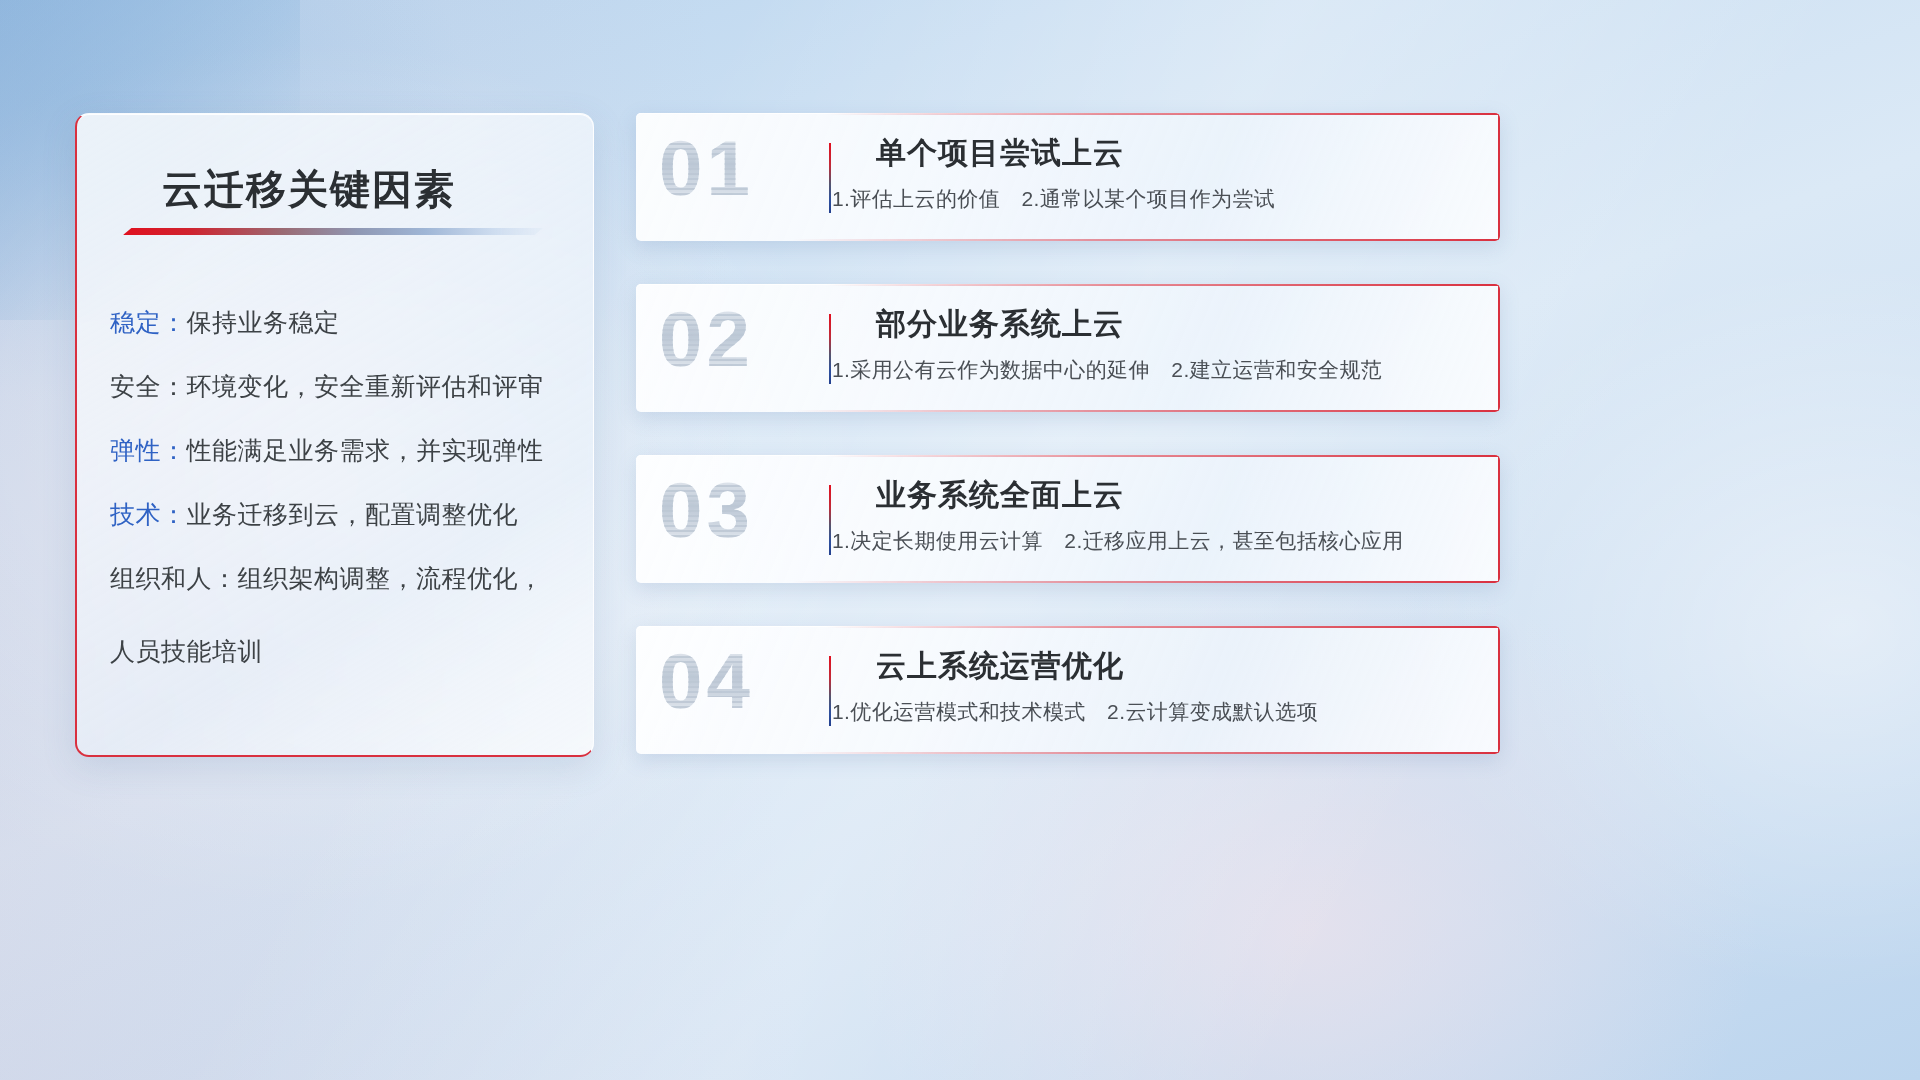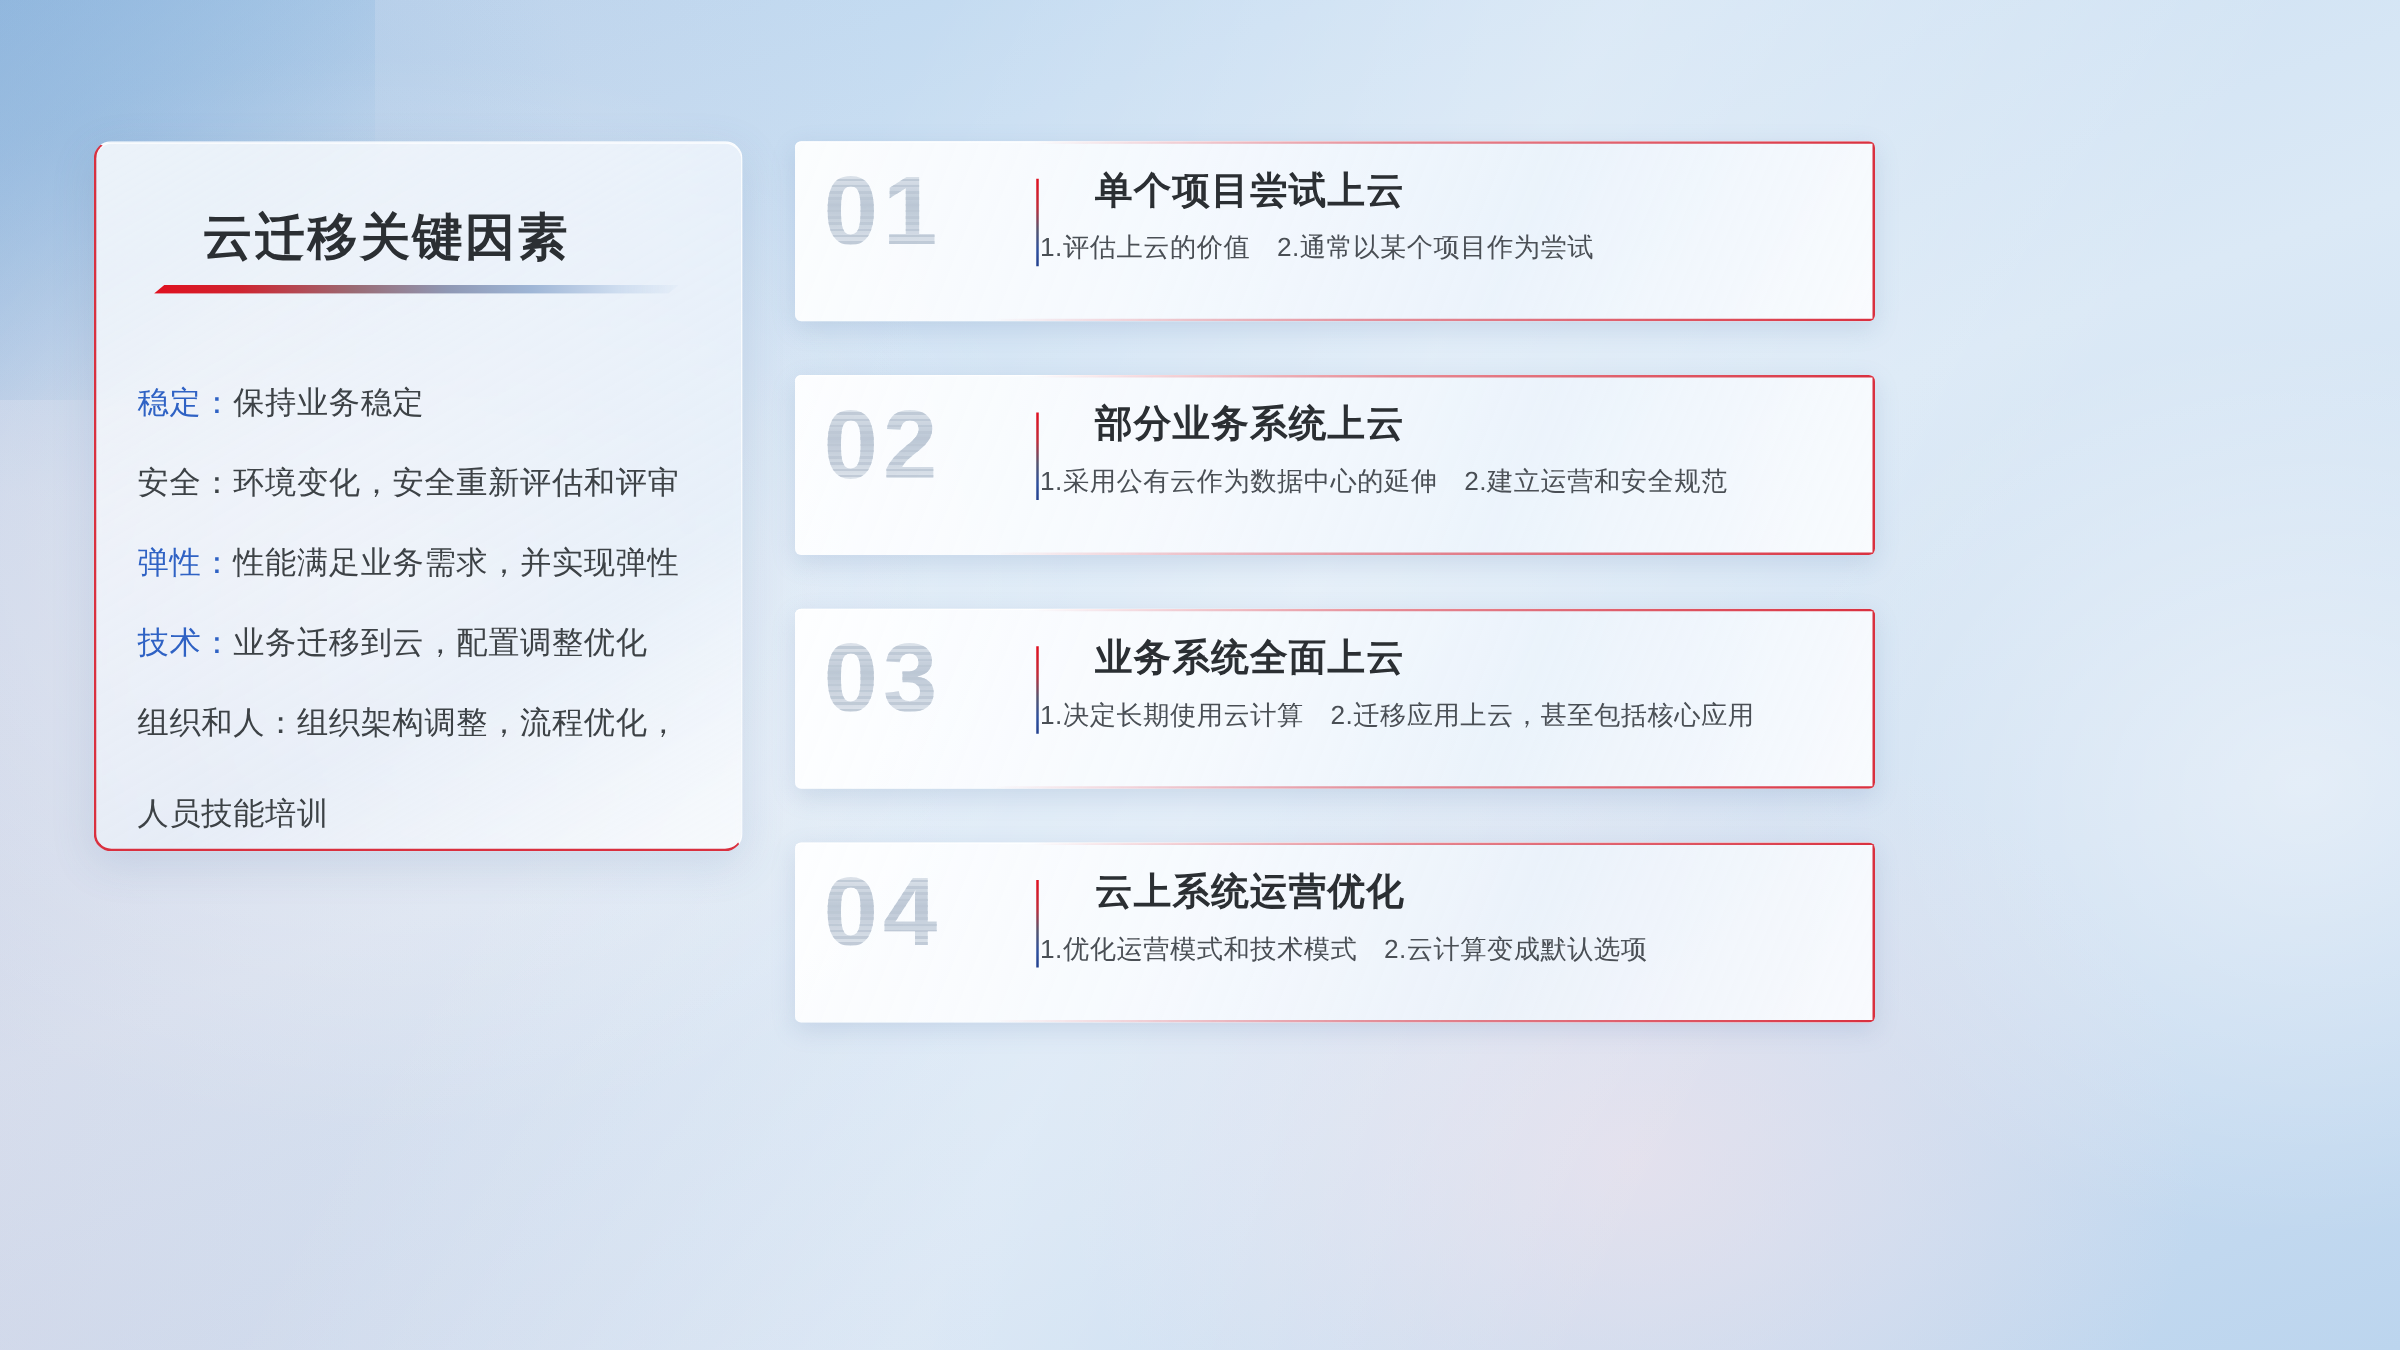--- a/index.html
+++ b/index.html
@@ -32,21 +32,21 @@
     position:absolute; left:0; top:0; width:300px; height:320px;
     background:linear-gradient(135deg, rgba(118,177,224,0.70) 0%, rgba(118,177,224,0) 72%);
     pointer-events:none;
   }
 
   
   .stage { position:absolute; inset:0; }
 
   
   .left-panel {
-    position:absolute; left:75px; top:113px; width:519px; height:568px;
+    position:absolute; left:75px; top:113px; width:519px; height:644px;
     border-radius:14px;
     background:linear-gradient(150deg, rgba(255,255,255,0.80) 0%, rgba(250,252,255,0.62) 38%, rgba(240,246,253,0.52) 70%, rgba(255,255,255,0.70) 100%);
     border:1px solid rgba(255,255,255,0.85);
     border-left:2px solid #d9303f;
     border-bottom:2px solid #d9303f;
     box-shadow:0 10px 34px rgba(80,120,170,0.16), inset 0 1px 0 rgba(255,255,255,0.9);
     backdrop-filter:blur(3px);
     overflow:hidden;
   }
   .left-panel::after{
@@ -72,21 +72,21 @@
   .kv-row:last-child { margin-bottom:0; }
   .kv-key { font-weight:500; }
   .kv-key.accent { color:#2f62c4; }
   .kv-key.plain  { color:#3d4246; }
   .kv-val { color:#3d4246; }
   .kv-cont { font-size:25px; color:#3d4246; line-height:1; letter-spacing:0.5px; white-space:nowrap;margin-top:48px; }
 
   
   .cards { position:absolute; left:636px; top:113px; width:864px; }
   .card {
-    position:relative; height:144px; margin-bottom:43px;
+    position:relative; height:128px; margin-bottom:43px;
     border-radius:5px;
     background:linear-gradient(112deg, rgba(255,255,255,0.93) 0%, rgba(250,252,255,0.86) 34%, rgba(238,245,252,0.78) 66%, rgba(252,253,255,0.90) 100%);
     box-shadow:0 6px 20px rgba(86,124,170,0.18), inset 0 1px 0 rgba(255,255,255,0.95);
     overflow:hidden;
   }
   .card:last-child { margin-bottom:16px; }
   .card-edge-top {
     position:absolute; left:0; right:0; top:0; height:2px;
     background:linear-gradient(90deg, rgba(217,48,63,0) 0%, rgba(217,48,63,0) 22%, rgba(217,48,63,0.55) 55%, #d9303f 100%);
   }

